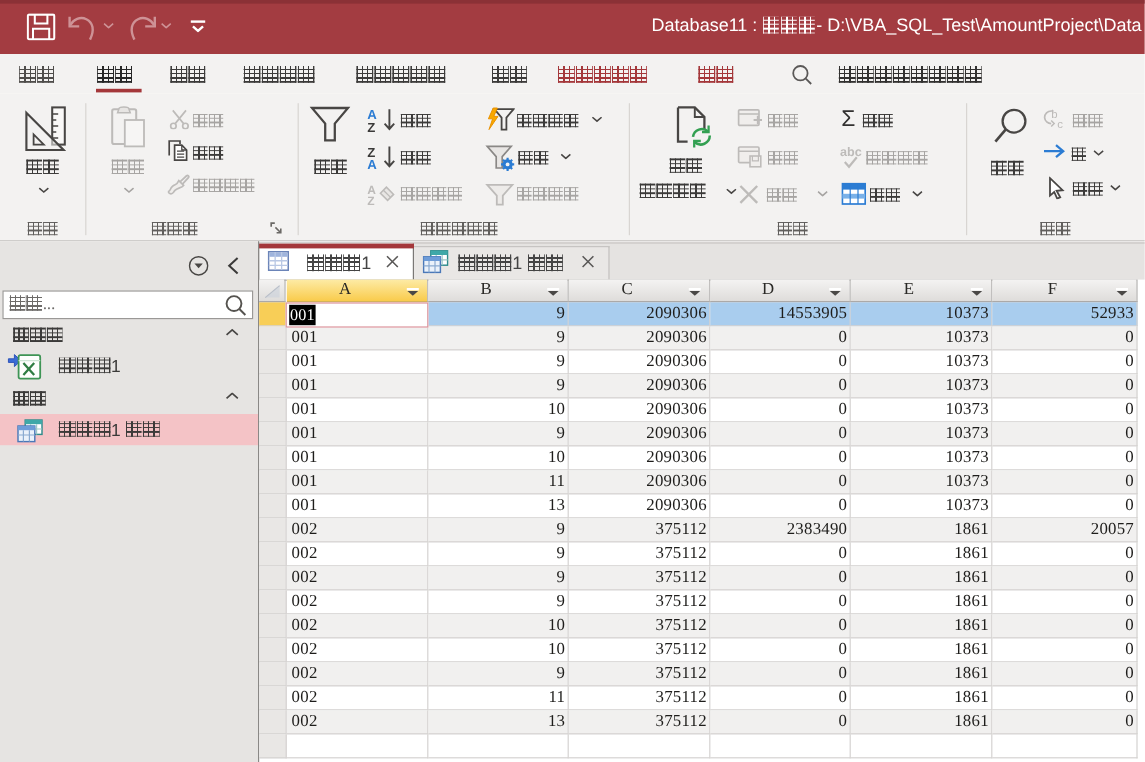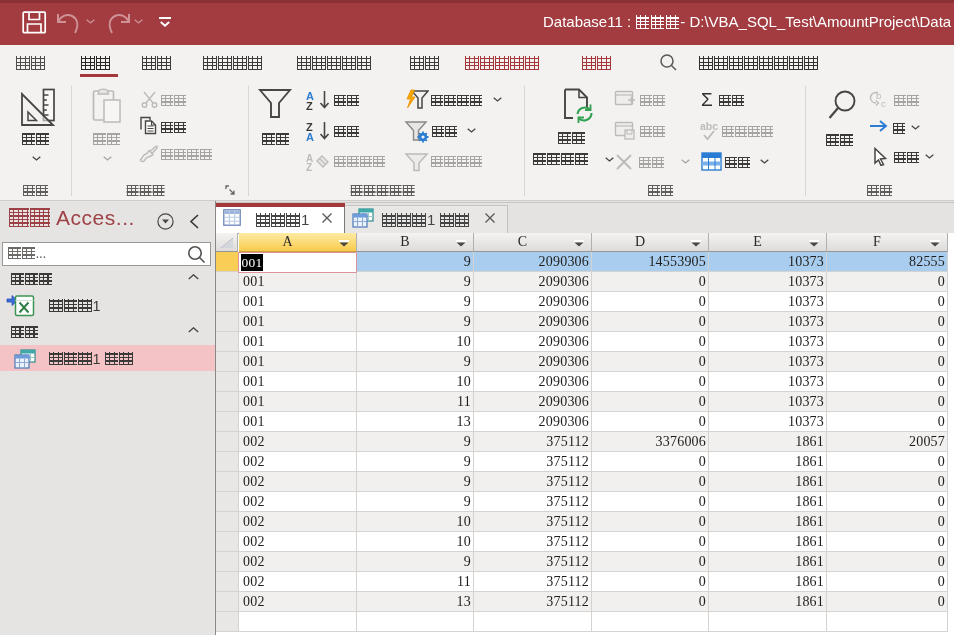--- a/index.html
+++ b/index.html
@@ -229,21 +229,20 @@
       <path d="M0.7 0.7 L4.5 4 L8.3 0.7" fill="none" stroke="#484644" stroke-width="1.3"></path>
     </svg>
     <svg class="abs" style="left:873px;top:147px" width="15" height="19" viewBox="0 0 15 19">
 <path d="M2 1.5 L12.5 11.5 L7.5 12 L10.5 17.5 L8 18.5 L5.5 13 L2 16 Z" fill="#fff" stroke="#484644" stroke-width="1.5"></path>
     </svg>
     <div class="t" style="left:894px;top:150px;font-size:13px;letter-spacing:1.5px;color:#3B3A39"><b class="g"></b><b class="g"></b></div>
     <svg class="abs" style="left:925px;top:154px" width="9" height="5" viewBox="0 0 9 5">
       <path d="M0.7 0.7 L4.5 4 L8.3 0.7" fill="none" stroke="#484644" stroke-width="1.3"></path>
     </svg>
     <div class="abs" style="left:0;top:201px;width:215px;height:434px;background:#E6E4E2"></div>
-    <div class="t" style="left:9px;top:206px;font-size:21px;color:#9E4146;letter-spacing:0.5px"><b class="g"></b><b class="g"></b> Acces...</div>
     <svg class="abs" style="left:157px;top:213px" width="17" height="17" viewBox="0 0 17 17">
 <circle cx="8.5" cy="8.5" r="7.6" fill="none" stroke="#484644" stroke-width="1.2"></circle>
 <path d="M5 6.5 H12 L8.5 10.5 Z" fill="#484644"></path>
     </svg>
     <svg class="abs" style="left:187px;top:213px" width="14" height="17" viewBox="0 0 14 17">
 <path d="M11 2 L4 8.5 L11 15" fill="none" stroke="#3B3A39" stroke-width="1.7"></path>
     </svg>
     <div class="abs" style="left:2px;top:242px;width:209px;height:24px;background:#fff;border:1px solid #9A9896"></div>
     <div class="t" style="left:8px;top:246px;font-size:14px;font-style:italic;color:#6C6A68;font-family:'Liberation Serif',serif"><b class="g"></b><b class="g"></b>...</div>
     <svg class="abs" style="left:187px;top:245px" width="19" height="19" viewBox="0 0 19 19">
@@ -339,21 +338,21 @@
       <rect x="1" y="0" width="10" height="2" fill="#fff"></rect>
       <path d="M1.5 2.5 H10.5 L6 6.5 Z" fill="#4A4846"></path>
     </svg>
     <style>.dc{position:absolute;height:20px;border-right:1px solid #D5D3D1;border-bottom:1px solid #D5D3D1;font-family:"Liberation Serif",serif;font-size:14px;letter-spacing:0.2px;color:#1E1D1B;text-align:right;padding-right:2px;line-height:19px}.dl{text-align:left;padding-left:4px}.sc{position:absolute;left:216px;width:23px;height:20px;background:#E9E7E5;border-right:1px solid #D5D3D1;border-bottom:1px solid #D5D3D1}</style>
     <div class="sc" style="top:252px;background:#F8CE57"></div>
     <div class="dc dl" style="left:239px;top:252px;width:118px"></div>
     <div class="dc" style="left:357px;top:252px;width:117px;background:#A9CDEE">9</div>
     <div class="dc" style="left:474px;top:252px;width:118px;background:#A9CDEE">2090306</div>
     <div class="dc" style="left:592px;top:252px;width:117px;background:#A9CDEE">14553905</div>
     <div class="dc" style="left:709px;top:252px;width:118px;background:#A9CDEE">10373</div>
-    <div class="dc" style="left:827px;top:252px;width:121px;background:#A9CDEE">82555</div>
+    <div class="dc" style="left:827px;top:252px;width:121px;background:#A9CDEE">52933</div>
     <div class="sc" style="top:272px"></div>
     <div class="dc dl" style="left:239px;top:272px;width:118px;background:#F1F0EF">001</div>
     <div class="dc" style="left:357px;top:272px;width:117px;background:#F1F0EF">9</div>
     <div class="dc" style="left:474px;top:272px;width:118px;background:#F1F0EF">2090306</div>
     <div class="dc" style="left:592px;top:272px;width:117px;background:#F1F0EF">0</div>
     <div class="dc" style="left:709px;top:272px;width:118px;background:#F1F0EF">10373</div>
     <div class="dc" style="left:827px;top:272px;width:121px;background:#F1F0EF">0</div>
     <div class="sc" style="top:292px"></div>
     <div class="dc dl" style="left:239px;top:292px;width:118px">001</div>
     <div class="dc" style="left:357px;top:292px;width:117px">9</div>
@@ -400,21 +399,21 @@
     <div class="dc dl" style="left:239px;top:412px;width:118px">001</div>
     <div class="dc" style="left:357px;top:412px;width:117px">13</div>
     <div class="dc" style="left:474px;top:412px;width:118px">2090306</div>
     <div class="dc" style="left:592px;top:412px;width:117px">0</div>
     <div class="dc" style="left:709px;top:412px;width:118px">10373</div>
     <div class="dc" style="left:827px;top:412px;width:121px">0</div>
     <div class="sc" style="top:432px"></div>
     <div class="dc dl" style="left:239px;top:432px;width:118px;background:#F1F0EF">002</div>
     <div class="dc" style="left:357px;top:432px;width:117px;background:#F1F0EF">9</div>
     <div class="dc" style="left:474px;top:432px;width:118px;background:#F1F0EF">375112</div>
-    <div class="dc" style="left:592px;top:432px;width:117px;background:#F1F0EF">3376006</div>
+    <div class="dc" style="left:592px;top:432px;width:117px;background:#F1F0EF">2383490</div>
     <div class="dc" style="left:709px;top:432px;width:118px;background:#F1F0EF">1861</div>
     <div class="dc" style="left:827px;top:432px;width:121px;background:#F1F0EF">20057</div>
     <div class="sc" style="top:452px"></div>
     <div class="dc dl" style="left:239px;top:452px;width:118px">002</div>
     <div class="dc" style="left:357px;top:452px;width:117px">9</div>
     <div class="dc" style="left:474px;top:452px;width:118px">375112</div>
     <div class="dc" style="left:592px;top:452px;width:117px">0</div>
     <div class="dc" style="left:709px;top:452px;width:118px">1861</div>
     <div class="dc" style="left:827px;top:452px;width:121px">0</div>
     <div class="sc" style="top:472px"></div>

